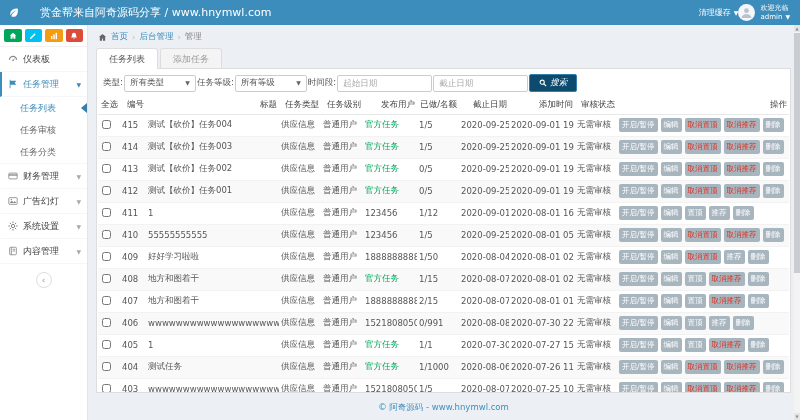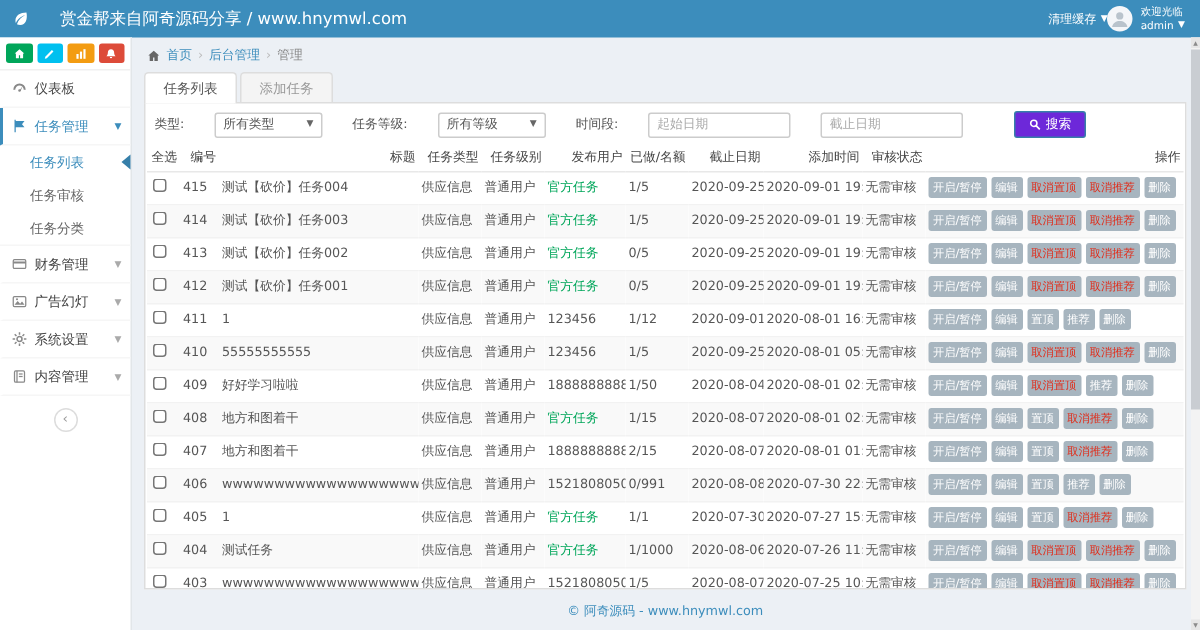--- a/index.html
+++ b/index.html
@@ -41,27 +41,27 @@
   .breadcrumb .crumb { color:#3c8dbc; cursor:pointer; }
   .breadcrumb .crumb.current { color:#888; cursor:default; }
   .breadcrumb .sep { color:#bbb; }
 
   .tabs { display:flex; gap:2px; }
   .tab { font-size:9px; padding:4px 12px 3px; border:1px solid #ddd; border-bottom:none; border-radius:3px 3px 0 0; cursor:pointer; }
   .tab.active { background:#fff; color:#555; position:relative; z-index:2; }
   .tab.inactive { background:#f4f4f4; color:#999; }
 
   .panel { background:#fff; border:1px solid #ddd; margin-top:-1px; height:325px; overflow:hidden; display:flex; flex-direction:column; }
-  .filters { display:flex; align-items:center; gap:20px; padding:5px 6px; font-size:8.5px; color:#555; flex-shrink:0; }
+  .filters { display:flex; align-items:center; gap:1px; padding:5px 6px; font-size:8.5px; color:#555; flex-shrink:0; }
   .flabel { white-space:nowrap; }
   .sel { display:flex; align-items:center; justify-content:space-between; gap:6px; border:1px solid #ccc; border-radius:2px; background:#fff; height:17px; padding:0 5px; min-width:72px; cursor:pointer; color:#555; }
   .sel .caret { color:#666; }
   .filters input { height:17px; width:95px; border:1px solid #ccc; border-radius:2px; font-size:8.5px; padding:0 5px; font-family:"DejaVu Sans",sans-serif; color:#555; }
   .filters input::placeholder { color:#aaa; }
-  .search-btn { display:flex; align-items:center; gap:3px; background:#6d28d9; color:#fff; border:1px solid #367fa9; border-radius:2px; font-size:8.5px; height:18px; padding:0 9px; margin-left:14px; cursor:pointer; font-family:"DejaVu Sans",sans-serif; }
+  .search-btn { display:flex; align-items:center; gap:3px; background:#0c4a6e; color:#fff; border:1px solid #367fa9; border-radius:2px; font-size:8.5px; height:18px; padding:0 9px; margin-left:0; cursor:pointer; font-family:"DejaVu Sans",sans-serif;font-style:italic; }
 
   .table-wrap { flex:1; overflow:hidden; padding:0 1px; }
   table { width:100%; border-collapse:collapse; font-size:8.5px; color:#555; table-layout:fixed; }
   th { font-weight:normal; color:#444; text-align:right; padding:0 2px; height:17px; border-bottom:1px solid #e8e8e8; white-space:nowrap; overflow:hidden; }
   td { padding:0 2px; height:22px; border-bottom:1px solid #f2f2f2; white-space:nowrap; overflow:hidden; }
   tbody tr:nth-child(even) { background:#f9f9f9; }
   td.official { color:#00a65a; }
   td.ops { overflow:hidden; }
   .abtn { display:inline-block; background:#a7b5bf; color:#fff; font-size:7.5px; padding:2px 3px; border-radius:2px; margin-right:3px; cursor:pointer; white-space:nowrap; }
   .abtn.red { color:#e02d1b; }

